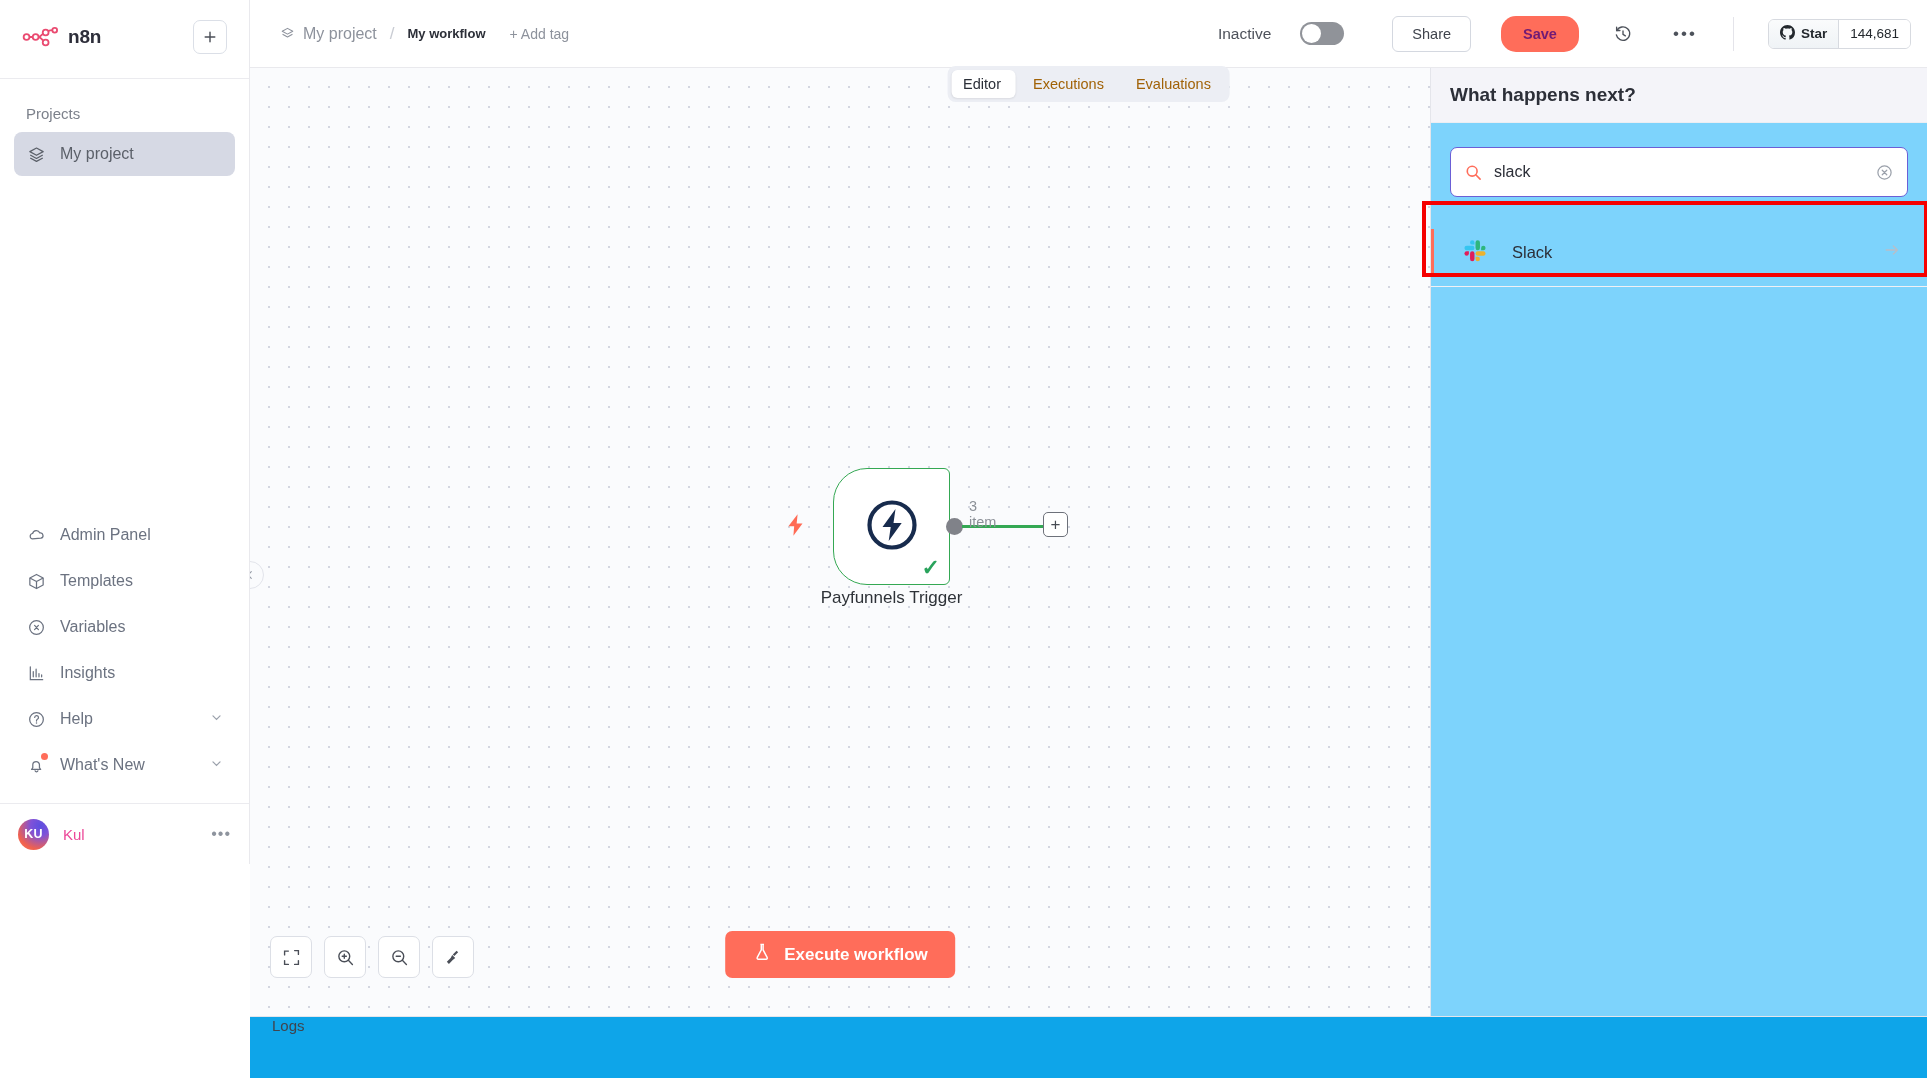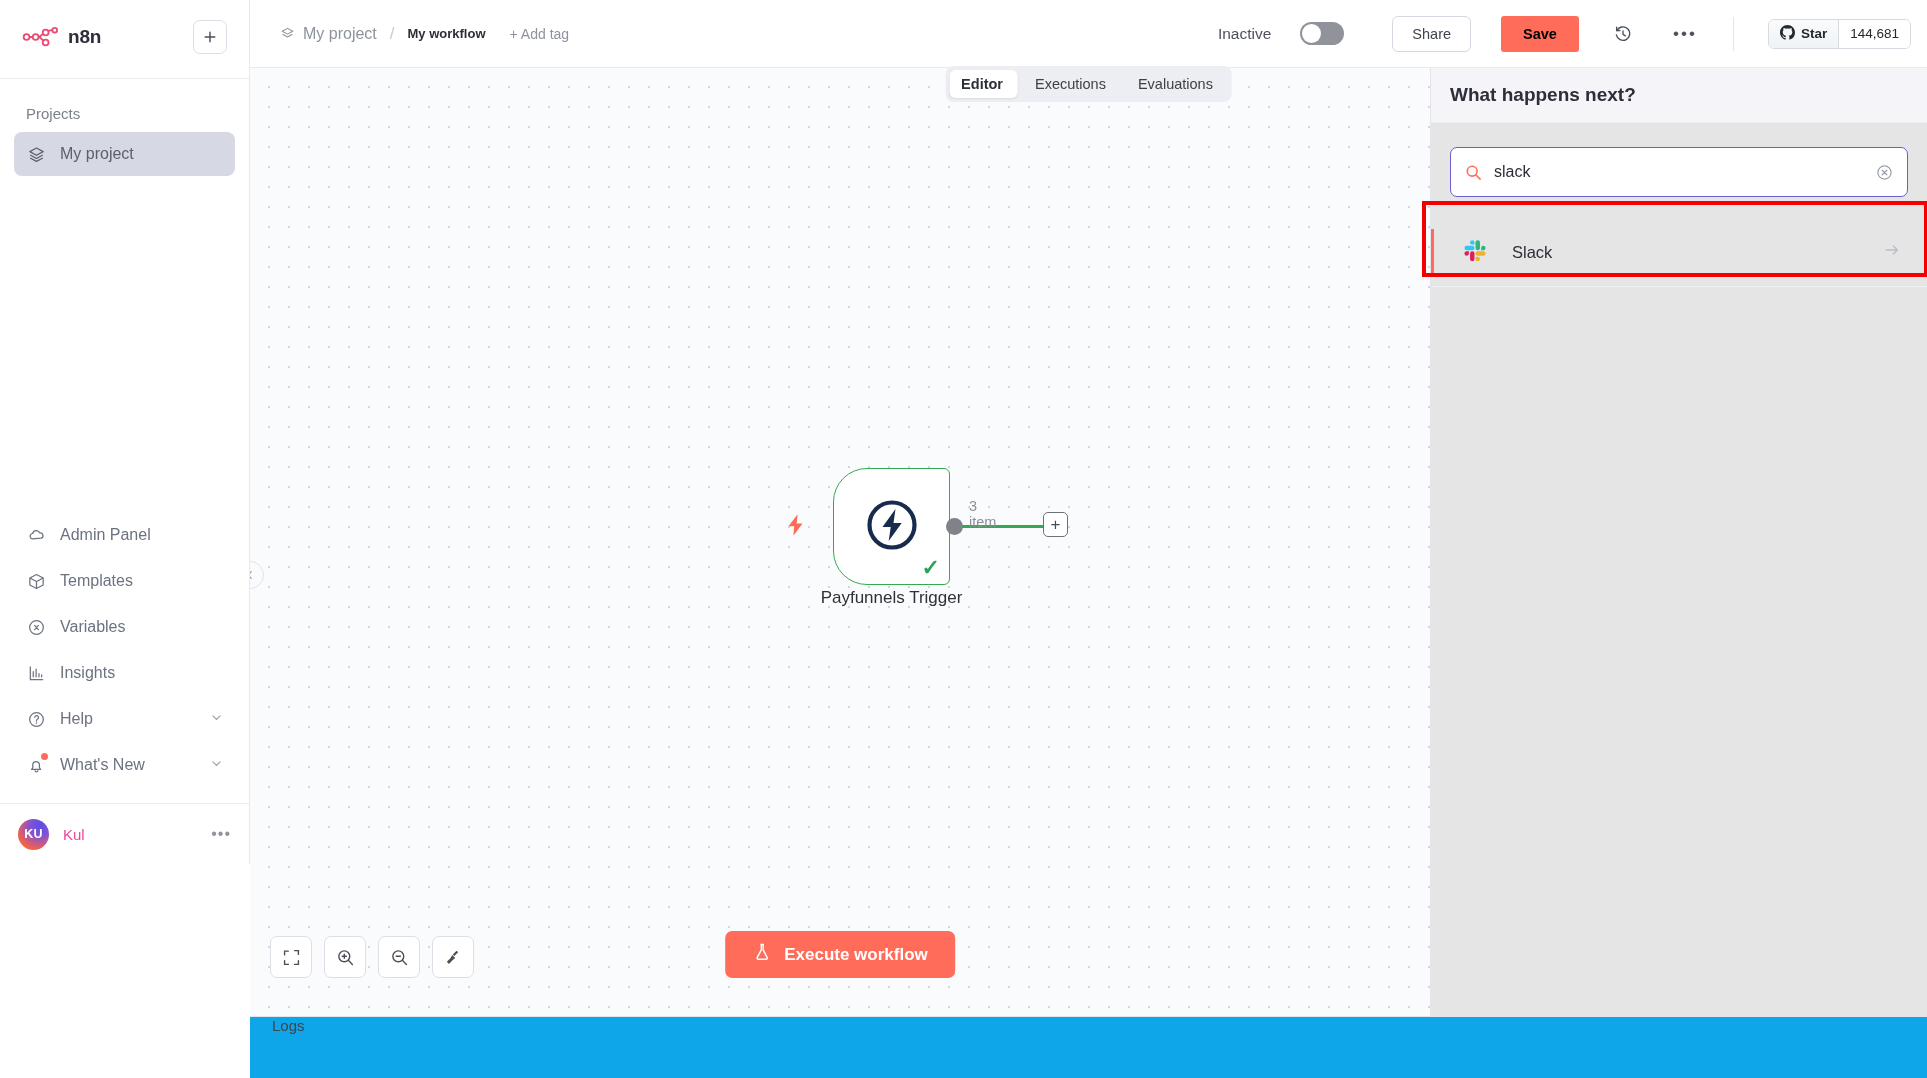--- a/index.html
+++ b/index.html
@@ -74,42 +74,42 @@
   .toggle .knob {
     position: absolute; width: 19px; height: 19px; border-radius: 50%; background: #fff;
     top: 2px; left: 2px;
   }
   .btn-share {
     margin-left: 32px; height: 36px; padding: 0 19px; border: 1px solid #d4d8e0;
     border-radius: 6px; background: #fff; color: #40444d; font-size: 14.5px;
     display: flex; align-items: center; cursor: pointer;
   }
   .btn-save {
-    margin-left: 14px; height: 36px; padding: 0 22px; border: none; border-radius: 3px;
-    background: #ff6d5a; color: #000000; font-size: 14.5px; font-weight: bold;
+    margin-left: 14px; height: 36px; padding: 0 22px; border: none; border-radius: 15px;
+    background: #ff6d5a; color: #701a75; font-size: 14.5px; font-weight: bold;
     display: flex; align-items: center; cursor: pointer;
   }
   .icon-btn { width: 36px; height: 36px; display: flex; align-items: center; justify-content: center; color: #4d525b; cursor: pointer; margin-left: 10px; }
   .dots-btn { letter-spacing: 2px; font-size: 17px; color: #4d525b; }
   .gh-sep { width: 1px; height: 34px; background: #e4e4ea; margin: 0 18px 0 14px; }
   .gh-wrap { display: flex; height: 30px; border: 1px solid #d7dae0; border-radius: 6px; overflow: hidden; }
   .gh-star {
     display: flex; align-items: center; gap: 6px; padding: 0 11px;
     background: linear-gradient(#fafbfc, #eff3f6); font-size: 13.5px; color: #24292e;
     font-weight: bold; border-right: 1px solid #d7dae0; cursor: pointer;
   }
   .gh-count { display: flex; align-items: center; padding: 0 11px; background: #fff; font-size: 13.5px; color: #24292e; }
 
   
   .tabs {
     position: absolute; top: 66px; left: 50%; transform: translateX(-50%);
     background: #eceef4; border-radius: 8px; padding: 4px; display: flex; gap: 2px; z-index: 7;
   }
-  .tab { padding: 6px 15px; font-size: 14.5px; color: #404040; border-radius: 6px; cursor: pointer; }
-  .tab.active { background: #fff; color: #2b2f38; font-weight: bold; box-shadow: 0 1px 2px rgba(0,0,0,.08); padding-left: 12px; }
+  .tab { padding: 6px 15px; font-size: 14.5px; color: #a16207; border-radius: 6px; cursor: pointer; }
+  .tab.active { background: #fff; color: #2b2f38; font-weight: normal; box-shadow: 0 1px 2px rgba(0,0,0,.08); padding-left: 12px; }
 
   
   .canvas-row { flex: 1 1 auto; display: flex; min-height: 0; position: relative; }
   .canvas {
     position: relative; flex: 1 1 auto; min-width: 0;
     background-color: #fafbfd;
     background-image: radial-gradient(circle, #d3d6e0 1px, transparent 1.05px);
     background-size: 20px 20px; background-position: 9px 9px;
     overflow: hidden;
   }
@@ -156,21 +156,21 @@
 
   
   .logs-bar {
     height: 62px; flex: 0 0 62px; border-top: 1px solid #e4e5eb;
     display: flex; align-items: flex-start; padding-left: 22px; background: #0ea5e9;
   }
   .logs-label { font-size: 15px; color: #40444d; cursor: pointer; }
 
   
   .rpanel {
-    width: 497px; flex: 0 0 497px; background: #e5e5e5; border-left: 1px solid #e4e5eb;
+    width: 497px; flex: 0 0 497px; background: #7dd3fc; border-left: 1px solid #e4e5eb;
     display: flex; flex-direction: column; position: relative;
   }
   .rp-header {
     height: 55px; flex: 0 0 55px; background: #f4f4f9; border-bottom: 1px solid #eceef3;
     display: flex; align-items: center; padding-left: 19px;
   }
   .rp-title { font-size: 19px; font-weight: bold; color: #2c2f38; }
   .rp-search-wrap { padding: 24px 19px 22px 19px; }
   .rp-search {
     height: 50px; border: 1.5px solid #6b5fd6; border-radius: 7px; display: flex;

